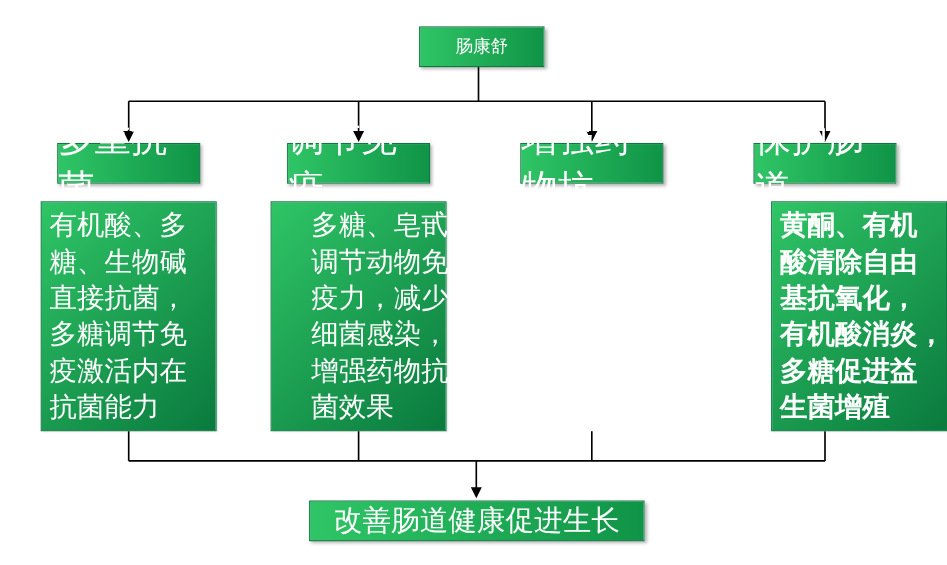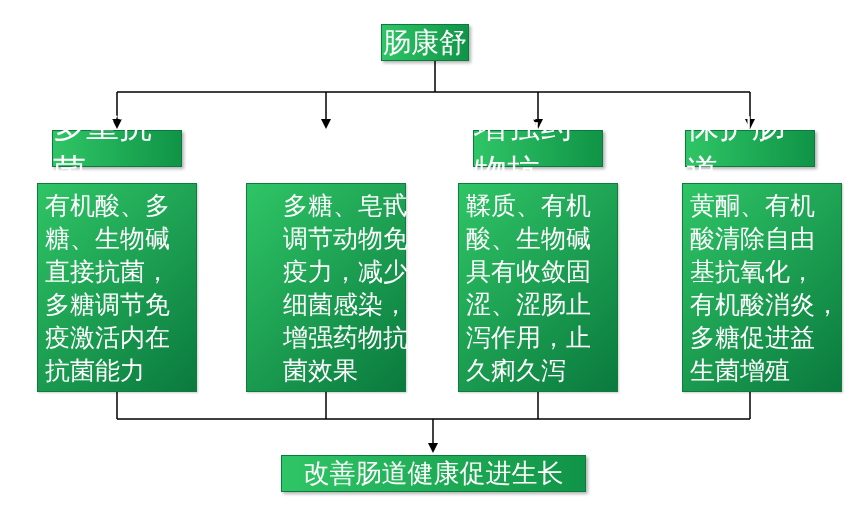--- a/index.html
+++ b/index.html
@@ -31,22 +31,22 @@
     align-items: center;
     justify-content: center;
     box-shadow: 2px 2px 3px rgba(0,0,0,0.30);
   }
   .small-node {
     background: linear-gradient(90deg, #2fc566 0%, #109447 100%);
     border: 1px solid #0a7a3e;
   }
   .root-node {
     left: 381px; top: 24px;
-    width: 88px; height: 37px;
-    font-size: 28px;
+    width: 114px; height: 37px;
+    font-size: 16px;
   }
   .branch-title {
     top: 130px;
     width: 130px; height: 37px;
     font-size: 33px;
   }
   .branch-body {
     top: 183px;
     width: 160px; height: 209px;
     background: linear-gradient(135deg, #2fc566 0%, #0a7a3e 100%);
@@ -65,21 +65,21 @@
     font-size: 26px;
     justify-content: center;
   }
   .t1 { left: 52px; }
   .t2 { left: 261px; }
   .t3 { left: 473px; }
   .t4 { left: 685px; }
   .b1 { left: 37px; }
   .b2 { left: 246px; padding-left: 36px; }
   .b3 { left: 458px; }
-  .b4 { left: 682px; }
+  .b4 { left: 701px; font-weight: bold; }
 </style>
 </head>
 <body>
 
 <div class="canvas">
 
   <svg class="connectors" width="861" height="514" viewBox="0 0 861 514">
     <g stroke="#000000" stroke-width="1.5" fill="none">
       <line x1="435" y1="61" x2="435" y2="92"></line>
       <line x1="117" y1="92" x2="750" y2="92"></line>
@@ -107,20 +107,23 @@
     </g>
   </svg>
 
   <div class="node small-node root-node">
     <span>肠康舒</span>
   </div>
 
   <div class="node small-node branch-title t1">
     <span>多重抗菌</span>
   </div>
+  <div class="node small-node branch-title t2">
+    <span>调节免疫</span>
+  </div>
   <div class="node small-node branch-title t3">
     <span>增强药物抗</span>
   </div>
   <div class="node small-node branch-title t4">
     <span>保护肠道</span>
   </div>
 
   <div class="node branch-body b1">
     <span>有机酸、多
 糖、生物碱
@@ -130,28 +133,20 @@
 抗菌能力</span>
   </div>
   <div class="node branch-body b2">
     <span>多糖、皂甙
 调节动物免
 疫力，减少
 细菌感染，
 增强药物抗
 菌效果</span>
   </div>
-  <div class="node branch-body b3">
-    <span>鞣质、有机
-酸、生物碱
-具有收敛固
-涩、涩肠止
-泻作用，止
-久痢久泻</span>
-  </div>
   <div class="node branch-body b4">
     <span>黄酮、有机
 酸清除自由
 基抗氧化，
 有机酸消炎，
 多糖促进益
 生菌增殖</span>
   </div>
 
   <div class="node small-node result-node">

